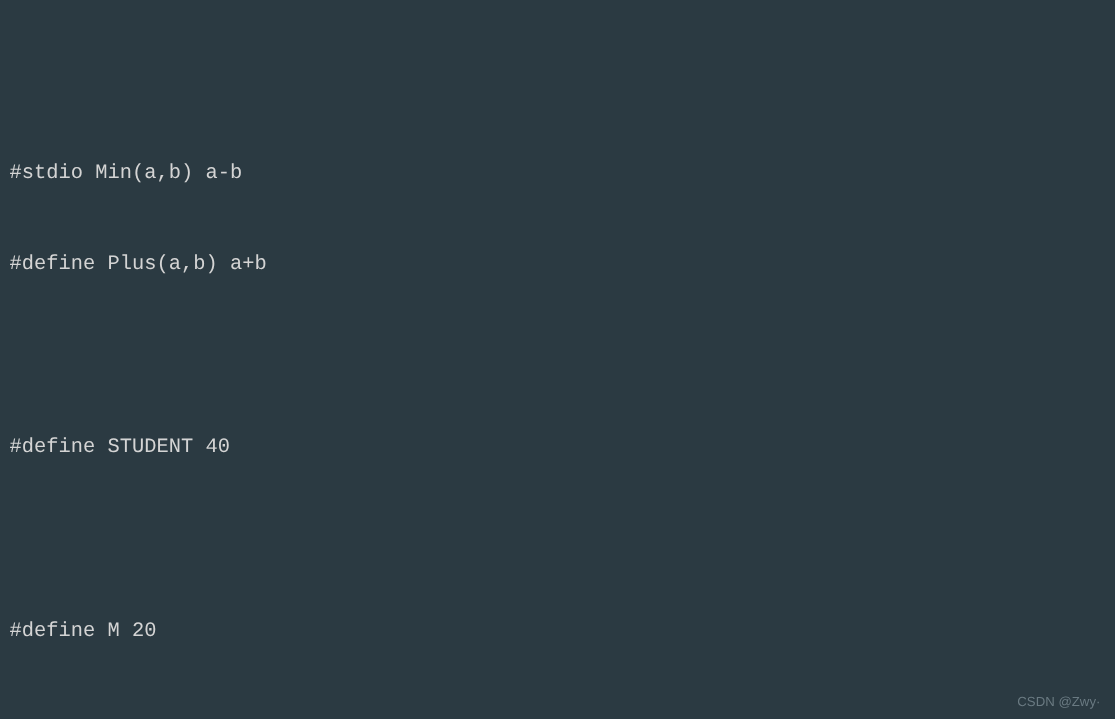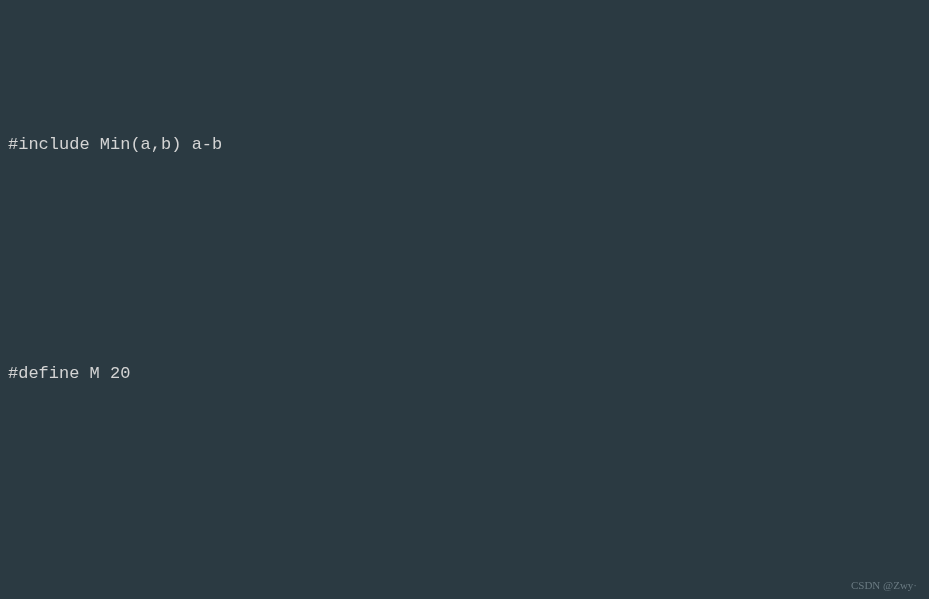--- a/index.html
+++ b/index.html
@@ -25,30 +25,32 @@
     .line {
       display: block;
       min-height: 1.5em;
     }
     .watermark {
       position: absolute;
       bottom: 6px;
       right: 12px;
       color: #6a7a82;
       font-size: 11px;
-      font-family: Liberation Serif, serif;
+      font-family: Liberation Sans, sans-serif;
     }
   </style>
 </head>
 <body>
 
 <div class="code-container">
   <span class="line"></span>
-  <span class="line">#include Min(a,b) a-b</span>
+  <span class="line">#stdio Min(a,b) a-b</span>
+  <span class="line">#define Plus(a,b) a+b</span>
   <span class="line"></span>
+  <span class="line">#define STUDENT 40</span>
   <span class="line"></span>
   <span class="line">#define M 20</span>
   
   
   
   
   
   
   
   

